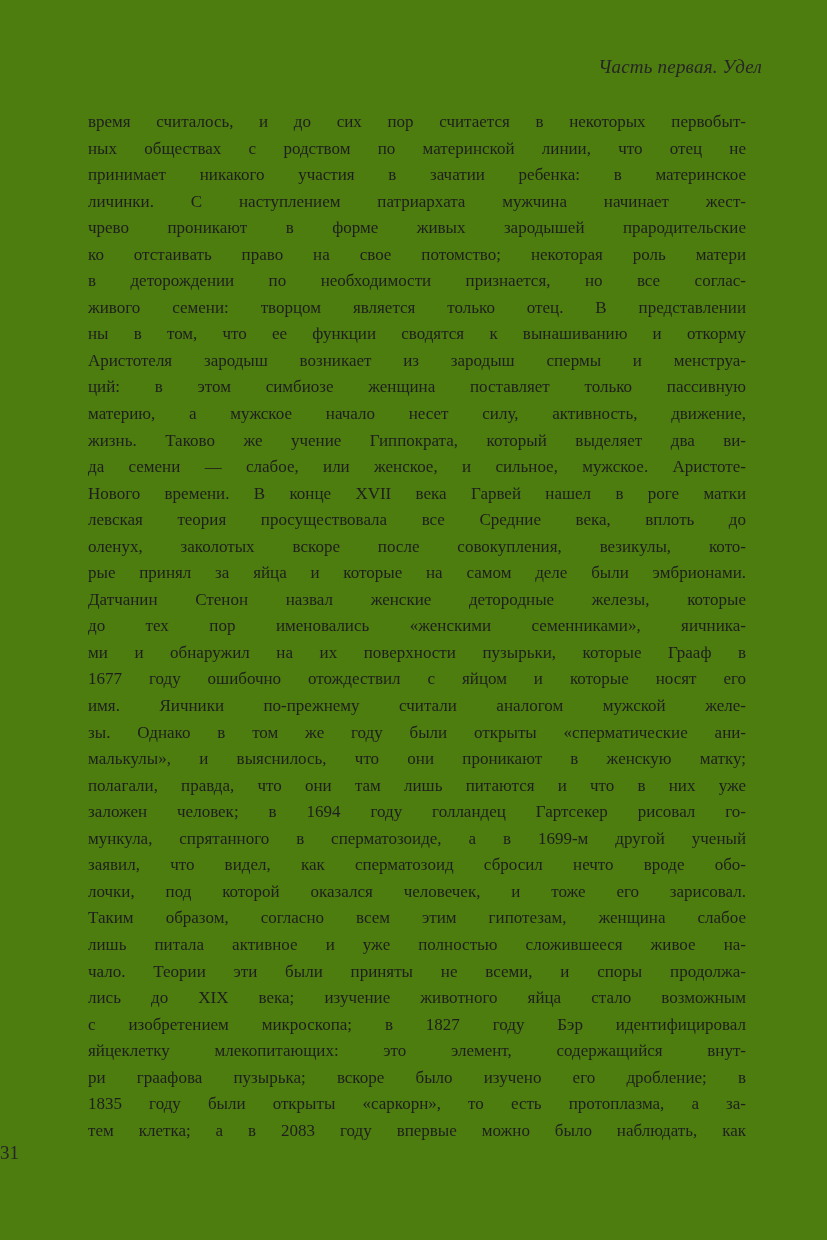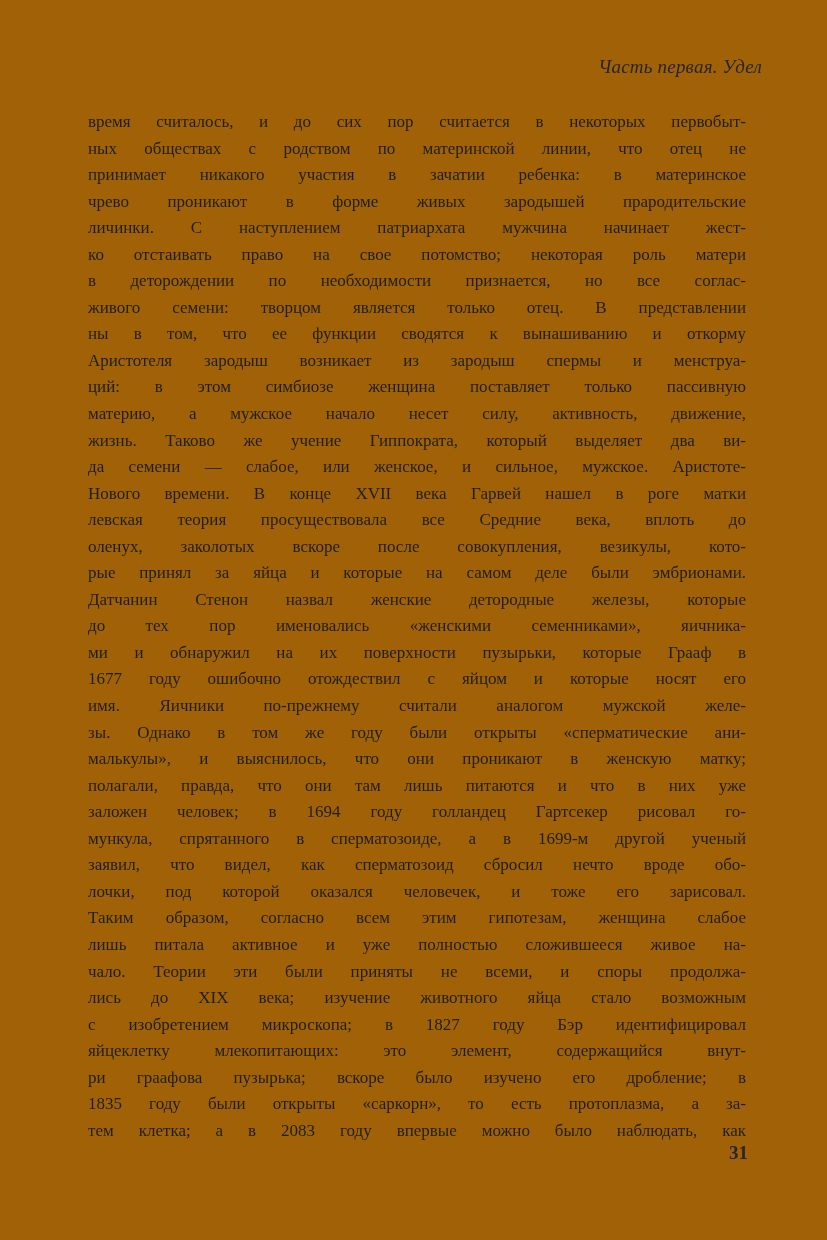--- a/index.html
+++ b/index.html
@@ -10,21 +10,21 @@
     width: 827px;
     height: 1240px;
     background: #fdfdfc;
     position: relative;
     overflow: hidden;
     font-family: "Liberation Serif", "DejaVu Serif", serif;
   }
   .page {
     position: absolute;
     inset: 0;
-    background: #a16207;
+    background: #4d7c0f;
   }
   .running-header {
     position: absolute;
     top: 55px;
     left: 0;
     width: 762px;           
     text-align: right;
     font-style: italic;
     font-size: 19px;
     line-height: 24px;
@@ -46,40 +46,38 @@
     text-align: justify;
     text-align-last: justify;
     -moz-text-align-last: justify;
     white-space: normal;
   }
   .page-number {
     position: absolute;
     top: 1141px;
     left: 0;
     width: 748px;           
-    text-align: right;
     font-size: 19px;
     line-height: 24px;
     color: #262626;
     font-variant-numeric: oldstyle-nums;
-    font-weight: bold;
   }
 </style>
 </head>
 <body>
 
 <div class="page">
   <div class="running-header">Часть первая. Удел</div>
 
   <div class="body-text">
       <div class="line">время считалось, и до сих пор считается в некоторых первобыт-</div>
       <div class="line">ных обществах с родством по материнской линии, что отец не</div>
       <div class="line">принимает никакого участия в зачатии ребенка: в материнское</div>
+      <div class="line">личинки. С наступлением патриархата мужчина начинает жест-</div>
       <div class="line">чрево проникают в форме живых зародышей прародительские</div>
-      <div class="line">личинки. С наступлением патриархата мужчина начинает жест-</div>
       <div class="line">ко отстаивать право на свое потомство; некоторая роль матери</div>
       <div class="line">в деторождении по необходимости признается, но все соглас-</div>
       <div class="line">живого семени: творцом является только отец. В представлении</div>
       <div class="line">ны в том, что ее функции сводятся к вынашиванию и откорму</div>
       <div class="line">Аристотеля зародыш возникает из зародыш спермы и менструа-</div>
       <div class="line">ций: в этом симбиозе женщина поставляет только пассивную</div>
       <div class="line">материю, а мужское начало несет силу, активность, движение,</div>
       <div class="line">жизнь. Таково же учение Гиппократа, который выделяет два ви-</div>
       <div class="line">да семени — слабое, или женское, и сильное, мужское. Аристоте-</div>
       <div class="line">Нового времени. В конце XVII века Гарвей нашел в роге матки</div>

